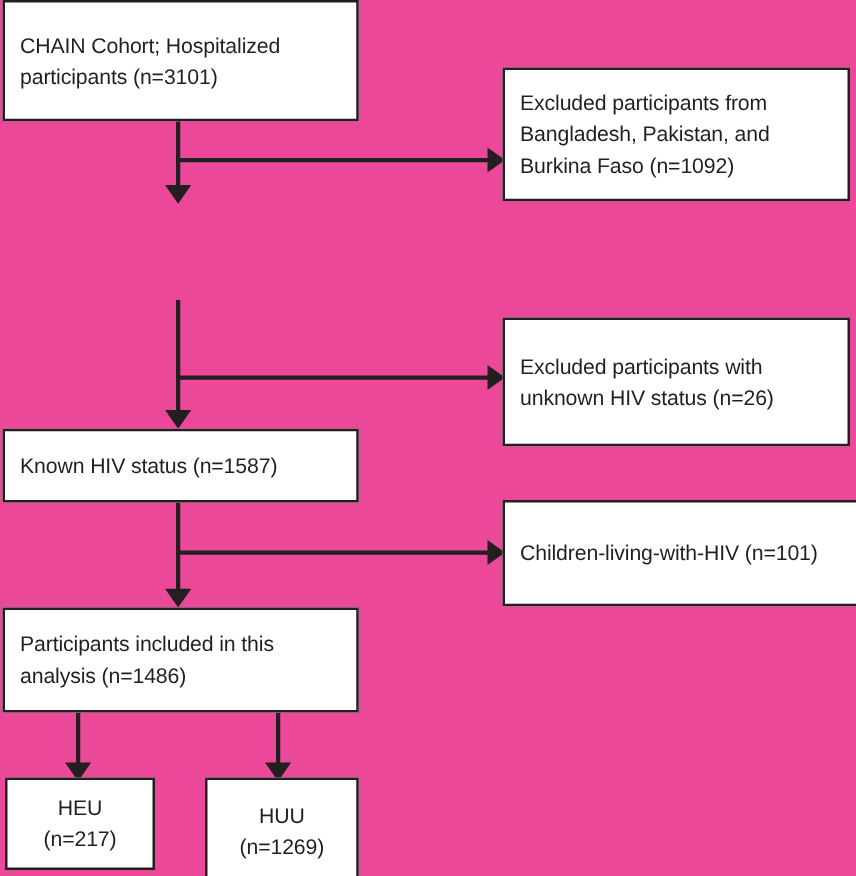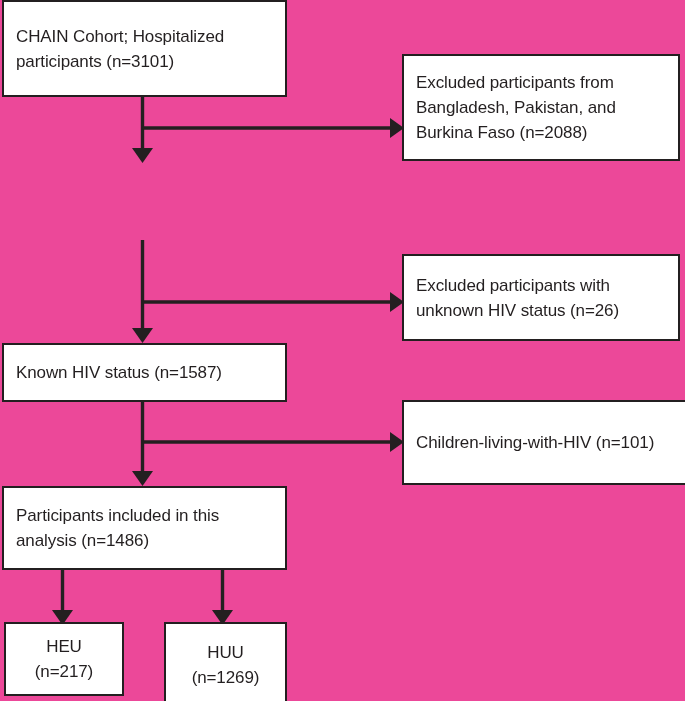--- a/index.html
+++ b/index.html
@@ -112,24 +112,24 @@
 
   <div class="node-box" style="left:2px; top:343px; width:285px; height:59px;">
     <div class="node-text">Known HIV status (n=1587)</div>
   </div>
 
   <div class="node-box" style="left:2px; top:486px; width:285px; height:84px;">
     <div class="node-text">Participants included in this analysis (n=1486)</div>
   </div>
 
   <div class="node-box" style="left:402px; top:54px; width:278px; height:107px;">
-    <div class="node-text">Excluded participants from Bangladesh, Pakistan, and Burkina Faso (n=2088)</div>
+    <div class="node-text">Excluded participants from Bangladesh, Pakistan, and Burkina Faso (n=1092)</div>
   </div>
 
-  <div class="node-box" style="left:402px; top:254px; width:278px; height:87px;">
+  <div class="node-box" style="left:402px; top:254px; width:278px; height:103px;">
     <div class="node-text">Excluded participants with unknown HIV status (n=26)</div>
   </div>
 
   <div class="node-box" style="left:402px; top:400px; width:324px; height:85px;">
     <div class="node-text">Children-living-with-HIV (n=101)</div>
   </div>
 
   <div class="node-box" style="left:4px; top:622px; width:120px; height:74px;">
     <div class="node-text centered">HEU
 (n=217)</div>

